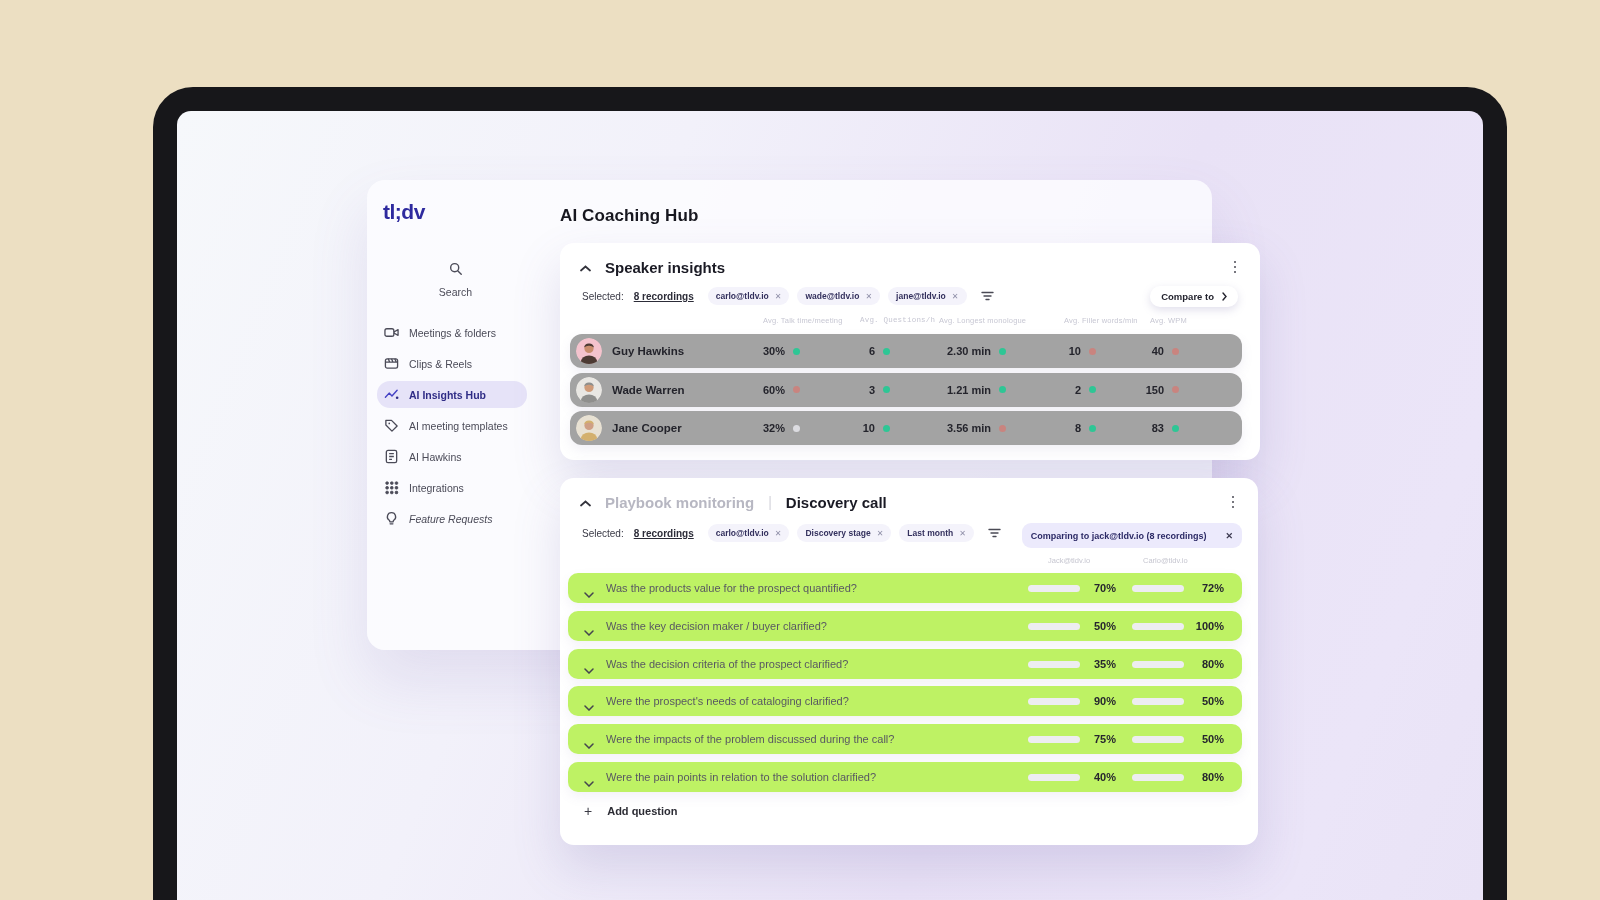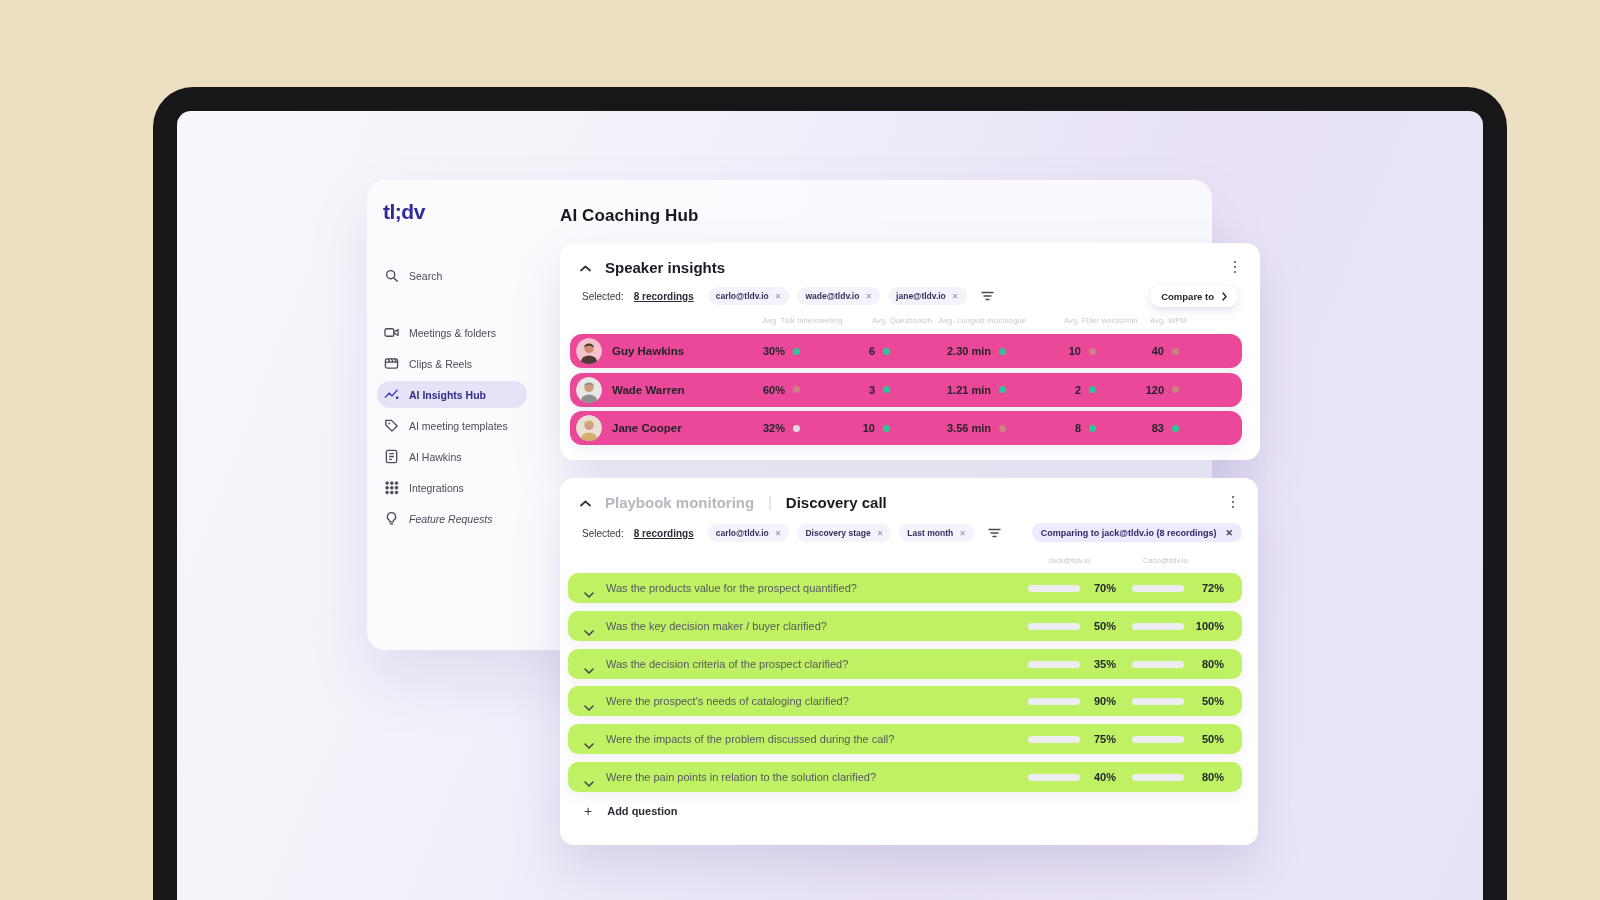--- a/index.html
+++ b/index.html
@@ -21,21 +21,21 @@
   
   .logo { position:absolute; left:16px; top:20px; font-size:21px; font-weight:800;
           letter-spacing:-0.5px; color:#2e2a9e; }
   .side-item { position:absolute; left:10px; width:150px; height:27px; display:flex;
                align-items:center; gap:10px; padding-left:7px; border-radius:13px;
                color:#4b4b58; font-size:10.5px; cursor:pointer; }
   .side-item .ic { width:15px; height:15px; display:flex; align-items:center; justify-content:center; }
   .side-item svg { stroke:#4b4b58; }
   .side-item.active { background:#e6e3f8; color:#2f2c86; font-weight:700; }
   .side-item.active svg { stroke:#4340c4; }
-  .side-search { top:82px; }
+  .side-search { top:82px;flex-direction:column; }
 
   .page-title { position:absolute; left:383px; top:95px; font-size:17px; font-weight:700;
                 color:#17171f; letter-spacing:0.1px; }
 
   
   .panel { position:absolute; background:#ffffff; border-radius:14px;
            box-shadow:0 22px 48px rgba(108,92,168,0.18); }
   .panel-speaker { left:383px; top:132px; width:700px; height:217px; }
   .panel-playbook { left:383px; top:367px; width:698px; height:367px; }
 
@@ -57,34 +57,34 @@
 
   .compare-btn { position:absolute; right:22px; top:43px; height:21px; display:flex; align-items:center;
                  gap:8px; background:#fff; border-radius:10px; padding:0 11px;
                  box-shadow:0 3px 9px rgba(120,110,170,0.22); font-size:9.5px; font-weight:700;
                  color:#23232e; cursor:pointer; }
 
   
   .cols-speaker { position:absolute; top:73px; left:0; width:100%; font-size:7.5px; color:#c7c7d3;
                   letter-spacing:0.2px; }
   .cols-speaker span { position:absolute; white-space:nowrap; }
-  .srow { position:absolute; left:10px; width:672px; height:34px; background:#ec4899; border-radius:12px;
+  .srow { position:absolute; left:10px; width:672px; height:34px; background:#a3a3a3; border-radius:12px;
           box-shadow:0 5px 12px rgba(120,110,170,0.10); cursor:pointer; }
   .srow .avatar { position:absolute; left:6px; top:4px; width:26px; height:26px; border-radius:50%;
                   overflow:hidden; }
   .srow .name { position:absolute; left:42px; top:11px; font-size:11.5px; font-weight:700; color:#23232b; }
   .mcell { position:absolute; top:0; height:34px; width:100px; display:flex; align-items:center;
            justify-content:flex-end; gap:8px; }
   .mcell .val { font-size:11px; font-weight:700; color:#24242c; }
   .mcell .dot { width:7px; height:7px; border-radius:50%; }
   .mc0{left:130px}.mc1{left:220px}.mc2{left:336px}.mc3{left:426px}.mc4{left:509px}
 
   
-  .badge-compare { position:absolute; right:16px; top:45px; height:19px; display:flex; align-items:center;
-                   gap:9px; background:#eceafc; border-radius:9px; padding:0 9px; font-size:9px;
+  .badge-compare { position:absolute; right:16px; top:45px; height:25px; display:flex; align-items:center;
+                   gap:19px; background:#eceafc; border-radius:9px; padding:0 9px; font-size:9px;
                    font-weight:700; color:#2c2a66; cursor:pointer; }
   .badge-compare .x { color:#3c3a50; font-size:9px; }
   .cols-playbook { position:absolute; top:78px; left:0; width:100%; font-size:7.5px; color:#c6c6d0; }
   .cols-playbook span { position:absolute; white-space:nowrap; }
   .qrow { position:absolute; left:8px; width:674px; height:30px; background:#bef264; border-radius:10px;
           box-shadow:0 5px 12px rgba(120,110,170,0.09); cursor:pointer; }
   .qrow .chev { position:absolute; left:16px; top:11px; }
   .qrow .qtext { position:absolute; left:38px; top:9px; font-size:11px; color:#585862; }
   .bar { position:absolute; top:12px; width:52px; height:7px; border-radius:4px; background:#ededf1; }
   .bar .fill { height:100%; border-radius:4px; }
@@ -236,21 +236,21 @@
 
       <div class="compare-btn">
         <span>Compare to</span>
         <svg width="5" height="9" viewBox="0 0 5 9" fill="none" stroke="#23232e" stroke-width="1.4" stroke-linecap="round">
             <polyline points="1,1 4,4.5 1,8"></polyline>
           </svg>
       </div>
 
       <div class="cols-speaker" id="speaker-cols">
           <span style="left: 203px;">Avg. Talk time/meeting</span>
-          <span style="left: 312px;">Avg. Questions/h</span>
+          <span style="left: 300px; font-family: Liberation Mono, monospace;">Avg. Questions/h</span>
           <span style="left: 379px;">Avg. Longest monologue</span>
           <span style="left: 504px;">Avg. Filler words/min</span>
           <span style="left: 590px;">Avg. WPM</span>
         </div>
       <div id="speaker-rows">
           <div class="srow" style="top: 91px;">
     <span class="avatar">
       <svg width="26" height="26" viewBox="0 0 26 26">
         <circle cx="13" cy="13" r="13" fill="#f4c3cd"></circle>
         <circle cx="13" cy="10.5" r="4.6" fill="#c98d6d"></circle>
@@ -300,21 +300,21 @@
   </span>
             <span class="mcell mc2">
     <span class="val">1.21 min</span>
     <span class="dot" style="background: rgb(46, 198, 149);"></span>
   </span>
             <span class="mcell mc3">
     <span class="val">2</span>
     <span class="dot" style="background: rgb(46, 198, 149);"></span>
   </span>
             <span class="mcell mc4">
-    <span class="val">120</span>
+    <span class="val">150</span>
     <span class="dot" style="background: rgb(201, 132, 127);"></span>
   </span>
           </div>
           <div class="srow" style="top: 168px;">
     <span class="avatar">
       <svg width="26" height="26" viewBox="0 0 26 26">
         <circle cx="13" cy="13" r="13" fill="#e8e1d3"></circle>
         <circle cx="13" cy="10.5" r="4.6" fill="#cf9f85"></circle>
         <path d="M8 9.6 Q9 5.2 13 5.4 Q17 5.2 18 9.6 Q15.5 7.6 13 7.8 Q10.5 7.6 8 9.6 Z" fill="#d3b06e"></path>
         <path d="M4.5 24 Q6 17.5 13 17.5 Q20 17.5 21.5 24 Q17 26.5 13 26.5 Q9 26.5 4.5 24 Z" fill="#d3b06e"></path>

